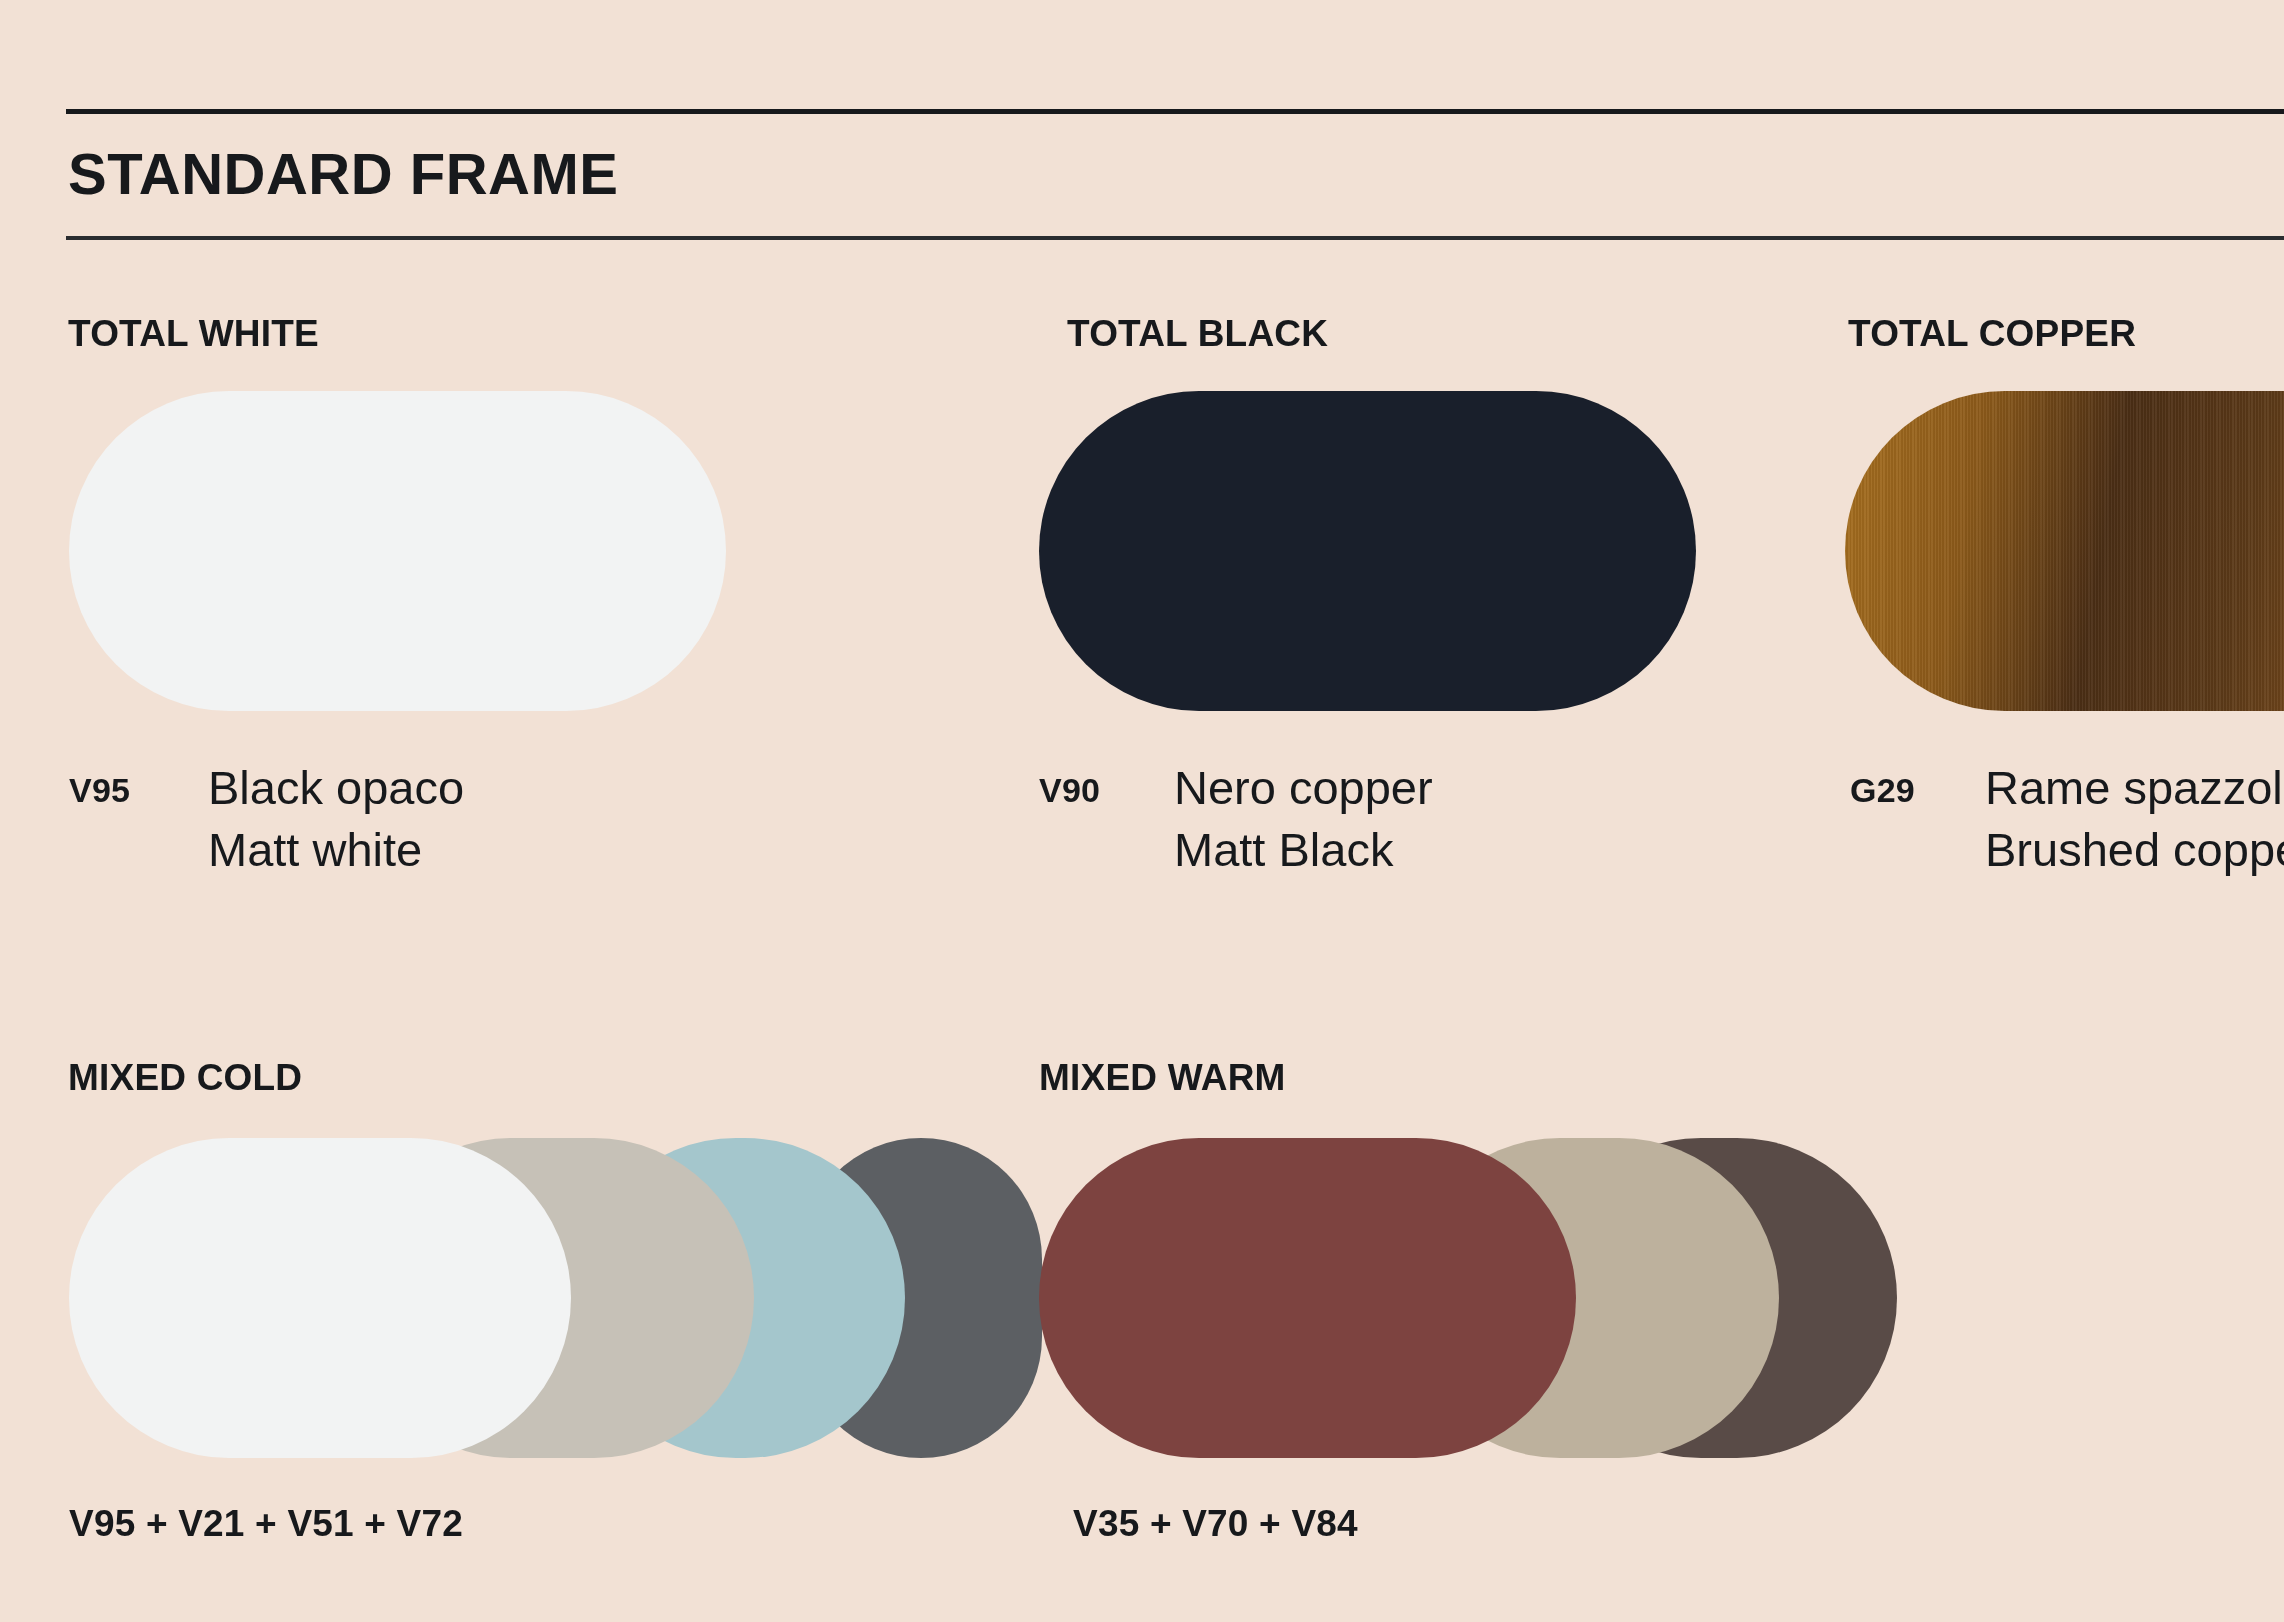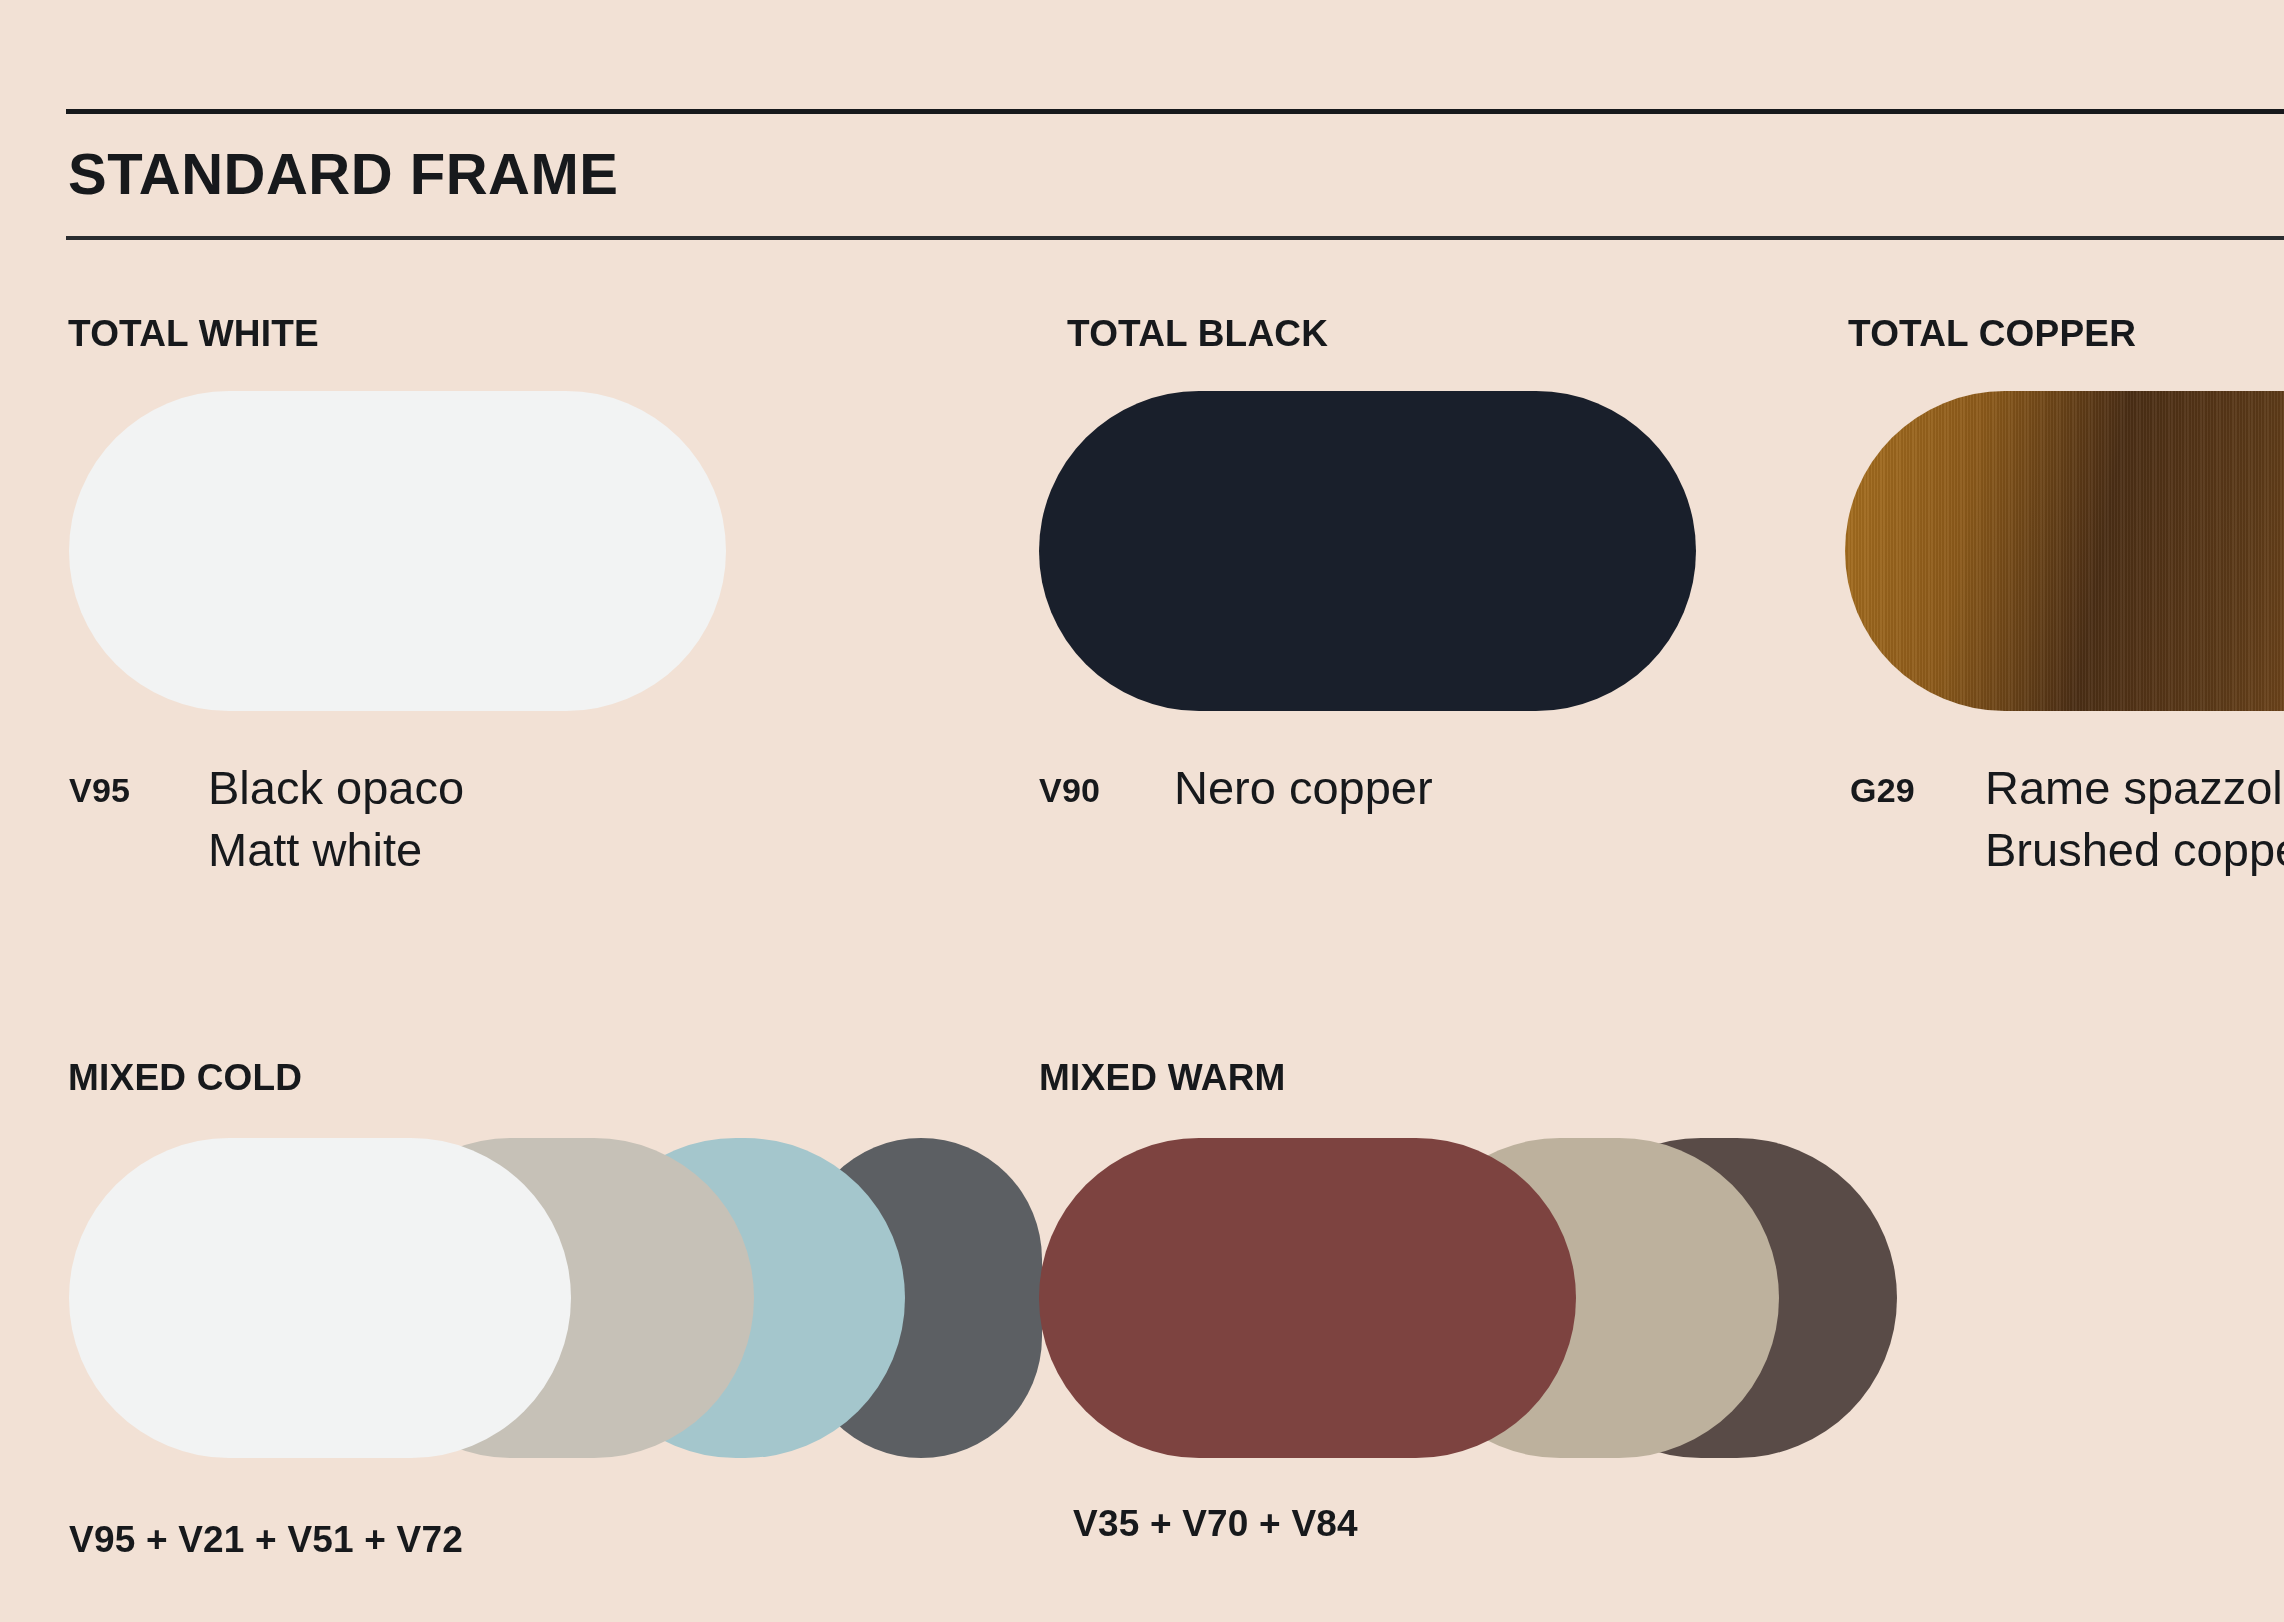--- a/index.html
+++ b/index.html
@@ -133,40 +133,41 @@
   <div class="finish-names" style="left:208px; top:757px;">
     <span class="nm">Black opaco</span>
     <span class="nm">Matt white</span>
   </div>
 
   <div class="group-label" style="left:1067px; top:315px;">TOTAL BLACK</div>
   <div class="swatch-pill" id="sw-black" style="left: 1039px; top: 391px; width: 657px; height: 320px; background: rgb(25, 31, 43);"></div>
   <div class="finish-code" style="left:1039px; top:773px;">V90</div>
   <div class="finish-names" style="left:1174px; top:757px;">
     <span class="nm">Nero copper</span>
+    <span class="nm">Matt Black</span>
   </div>
 
   <div class="group-label" style="left:1848px; top:315px;">TOTAL COPPER</div>
   <div class="swatch-pill" id="sw-copper" style="left: 1845px; top: 391px; width: 657px; height: 320px; background: repeating-linear-gradient(90deg, rgba(255, 255, 255, 0.05) 0px, rgba(255, 255, 255, 0.05) 1.4px, rgba(0, 0, 0, 0.05) 1.4px, rgba(0, 0, 0, 0.05) 3.2px), linear-gradient(100deg, rgb(167, 111, 31), rgb(140, 90, 26), rgb(75, 46, 21), rgb(92, 58, 24), rgb(124, 76, 28), rgb(147, 96, 31));"></div>
   <div class="finish-code" style="left:1850px; top:773px;">G29</div>
   <div class="finish-names" style="left:1985px; top:757px;">
     <span class="nm">Rame spazzolato</span>
     <span class="nm">Brushed copper</span>
   </div>
 
   <div class="group-label" style="left:68px; top:1059px;">MIXED COLD</div>
 
   <div class="mix-stack" id="mix-cold" style="left:69px; top:1138px; width:909px;">
     <div class="mix-oval" id="cold-3" style="left: 731px; width: 242px; background: rgb(92, 95, 99);"></div>
     <div class="mix-oval" id="cold-2" style="left: 507px; width: 329px; background: rgb(164, 198, 204);"></div>
     <div class="mix-oval" id="cold-1" style="left: 283px; width: 402px; background: rgb(198, 193, 183);"></div>
     <div class="mix-oval" id="cold-0" style="left: 0px; width: 502px; background: rgb(242, 243, 243);"></div>
   </div>
 
-  <div class="mix-codes" style="left:69px; top:1505px;margin-top:16px;">V95 + V21 + V51 + V72</div>
+  <div class="mix-codes" style="left:69px; top:1505px;">V95 + V21 + V51 + V72</div>
 
   <div class="group-label" style="left:1039px; top:1059px;">MIXED WARM</div>
 
   <div class="mix-stack" id="mix-warm" style="left:1039px; top:1138px; width:740px;">
     <div class="mix-oval" id="warm-2" style="left: 502px; width: 356px; background: rgb(89, 75, 71);"></div>
     <div class="mix-oval" id="warm-1" style="left: 361px; width: 379px; background: rgb(189, 177, 157);"></div>
     <div class="mix-oval" id="warm-0" style="left: 0px; width: 537px; background: rgb(125, 67, 64);"></div>
   </div>
 
   <div class="mix-codes" style="left:1039px; top:1505px;margin-left:34px;">V35 + V70 + V84</div>

